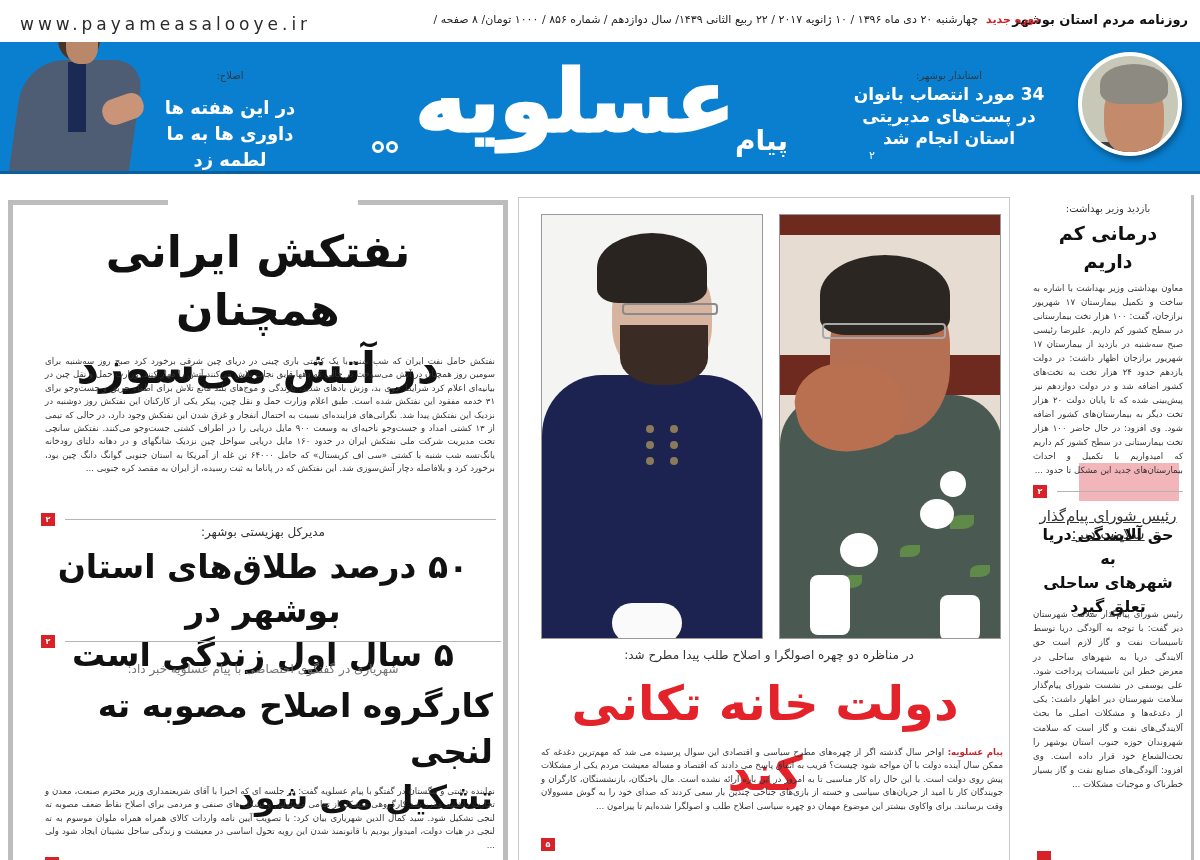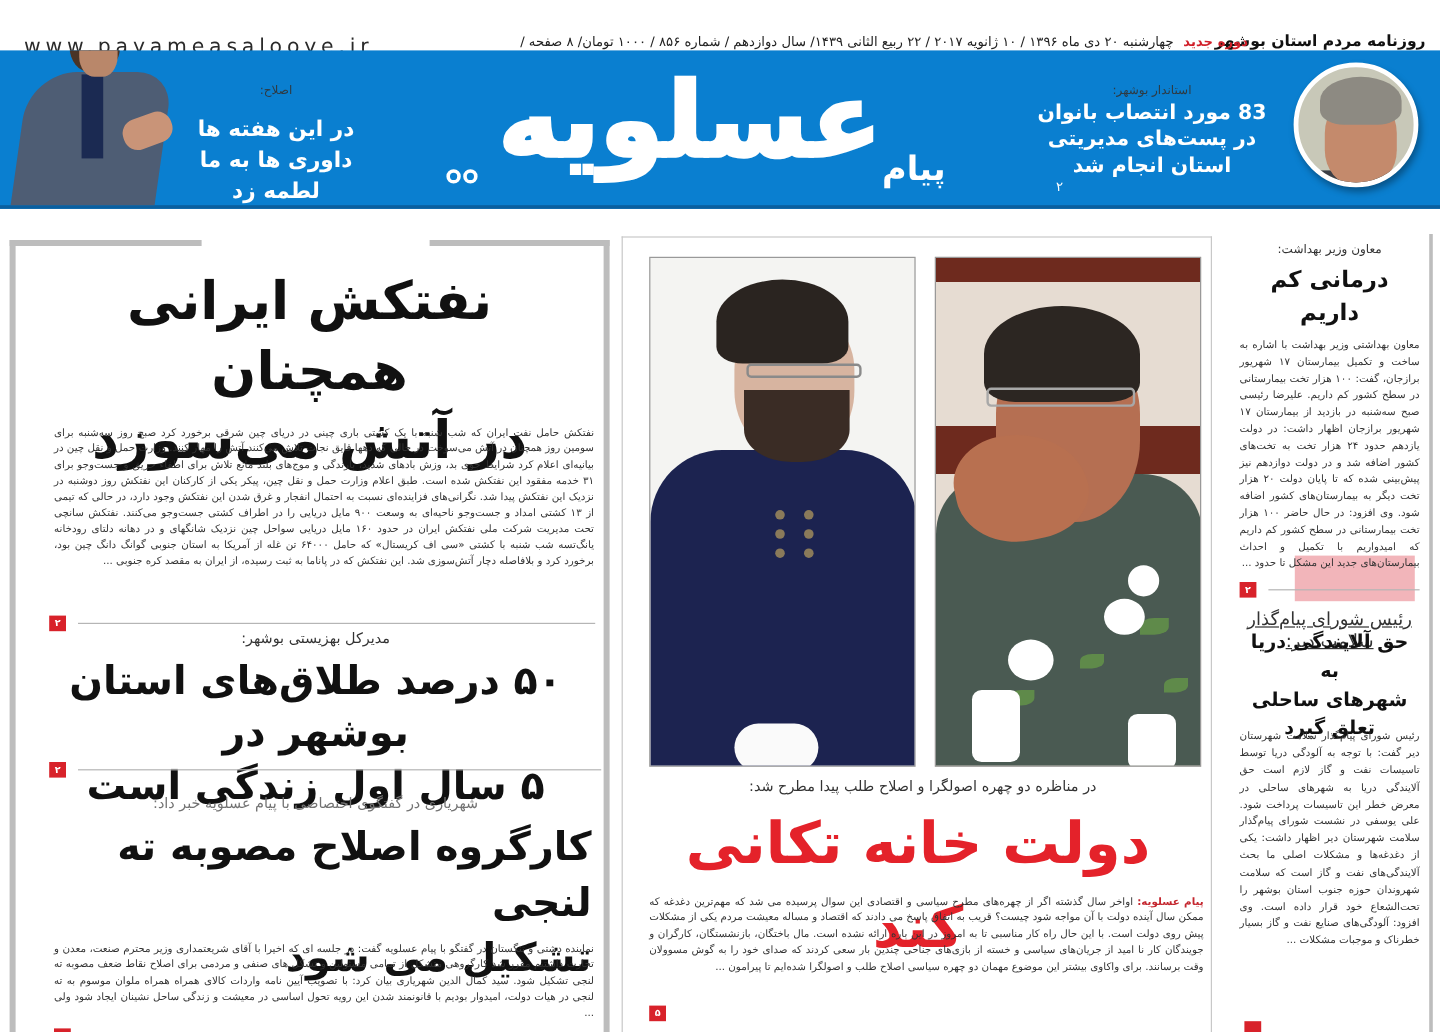--- a/index.html
+++ b/index.html
@@ -1,20 +1,20 @@
 <!DOCTYPE html>
 <html><head>
 <meta charset="utf-8">
 <style>
   * { box-sizing: border-box; margin: 0; padding: 0; }
   html, body { width: 1200px; height: 860px; overflow: hidden; background: #ffffff; }
   body { font-family: "DejaVu Sans", sans-serif; color: #1a1a1a; position: relative; direction: rtl; }
 
   
-  .topline { position: absolute; left: 0; top: 15px; width: 1200px; height: 52px; background: #fff; }
+  .topline { position: absolute; left: 0; top: 0; width: 1200px; height: 52px; background: #fff; }
   .site-url { position: absolute; left: 20px; top: 14px; direction: ltr; font-family: "DejaVu Sans", sans-serif; font-size: 17px; letter-spacing: 4px; color: #2a2a2a; }
   .paper-name { position: absolute; right: 12px; top: 12px; font-size: 13px; font-weight: bold; color: #111; white-space: nowrap; }
   .edition { position: absolute; right: 160px; top: 13px; font-size: 11px; color: #d1202a; font-weight: bold; white-space: nowrap; }
   .dateline { position: absolute; right: 222px; top: 13px; font-size: 11px; color: #222; white-space: nowrap; }
 
   
   .masthead { position: absolute; left: 0; top: 42px; width: 1200px; height: 132px; background: #0a7fd0; border-bottom: 3px solid #0a5f9f; overflow: hidden; }
   .coach-photo { position: absolute; left: 10px; top: -34px; width: 140px; height: 170px; }
   .coach-photo .head { position: absolute; left: 48px; top: 0; width: 42px; height: 52px; background: #4a3426; border-radius: 45% 45% 40% 40%; }
   .coach-photo .face { position: absolute; left: 56px; top: 14px; width: 32px; height: 42px; background: #b9876a; border-radius: 40%; }
@@ -27,21 +27,21 @@
   .left-teaser .title { font-size: 18px; font-weight: bold; line-height: 26px; margin-top: 14px; }
   .left-teaser .page { font-size: 11px; text-align: right; padding-right: 120px; margin-top: -2px; }
 
   .logo { position: absolute; left: 340px; top: 4px; width: 520px; height: 126px; }
   .logo .main { position: absolute; left: 0; top: 0; width: 470px; text-align: center; font-size: 86px; font-weight: bold; color: #fff; line-height: 110px; letter-spacing: -2px;
     -webkit-text-stroke: 3px #ffffff; text-shadow: 0 0 0 #fff; }
   .logo .sub { position: absolute; left: 395px; top: 78px; font-size: 28px; color: #fff; font-weight: bold; }
   .logo .dots { position: absolute; left: 28px; top: 92px; width: 30px; height: 14px; }
   .logo .dots span { display: inline-block; width: 12px; height: 12px; border: 3px solid #fff; border-radius: 50%; margin-left: 2px; }
 
-  .right-teaser { position: absolute; right: 140px; top: 0; width: 200px; text-align: center; color: #fff; }
+  .right-teaser { position: absolute; right: 151px; top: 0; width: 200px; text-align: center; color: #fff; }
   .right-teaser .kicker { font-size: 10px; margin-top: 28px; opacity: .9; }
   .right-teaser .title { font-size: 17px; font-weight: bold; line-height: 22px; margin-top: 2px; }
   .right-teaser .page { font-size: 11px; text-align: left; padding-left: 20px; }
 
   .governor-photo { position: absolute; right: 18px; top: 10px; width: 104px; height: 104px; border-radius: 50%; border: 4px solid #fff; background: #c8c8b8; overflow: hidden; box-shadow: 2px 4px 6px rgba(0,0,0,.35); }
   .governor-photo .hair { position: absolute; left: 18px; top: 8px; width: 68px; height: 40px; background: #8d8a82; border-radius: 50% 50% 30% 30%; }
   .governor-photo .face { position: absolute; left: 22px; top: 26px; width: 60px; height: 72px; background: #c48a6c; border-radius: 40%; }
   .governor-photo .suit { position: absolute; left: 0; top: 86px; width: 104px; height: 30px; background: #3b3f46; }
 
   
@@ -138,21 +138,21 @@
 
   <div class="logo">
     <div class="main">عسلویه</div>
     <div class="sub">پیام</div>
     <div class="dots"><span></span><span></span></div>
   </div>
 
   <div class="right-teaser">
     <div class="kicker">استاندار بوشهر:</div>
     <div class="title">
-      <div>83 مورد انتصاب بانوان</div>
+      <div>34 مورد انتصاب بانوان</div>
       <div>در پست‌های مدیریتی</div>
       <div>استان انجام شد</div>
     </div>
     <div class="page">۲</div>
   </div>
   <div class="governor-photo">
     <div class="suit"></div>
       <div class="face"></div>
       <div class="hair"></div>
   </div>
@@ -225,21 +225,21 @@
 
   <div class="kicker center-kicker">در مناظره دو چهره اصولگرا و اصلاح طلب پیدا مطرح شد:</div>
   <div class="headline center-headline">دولت خانه تکانی کند</div>
   <div class="body-text center-body">
     <span class="lead">پیام عسلویه:</span><span> اواخر سال گذشته اگر از چهره‌های مطرح سیاسی و اقتصادی این سوال پرسیده می شد که مهم‌ترین دغدغه که ممکن سال آینده دولت با آن مواجه شود چیست؟ قریب به اتفاق پاسخ می دادند که اقتصاد و مساله معیشت مردم یکی از مشکلات پیش روی دولت است. با این حال راه کار مناسبی تا به امروز در این باره ارائه نشده است. مال باختگان، بازنشستگان، کارگران و جویندگان کار نا امید از جریان‌های سیاسی و خسته از بازی‌های جناحی چندین بار سعی کردند که صدای خود را به گوش مسوولان وقت برسانند. برای واکاوی بیشتر این موضوع مهمان دو چهره سیاسی اصلاح طلب و اصولگرا شده‌ایم تا پیرامون ...</span>
   </div>
   <span class="badge center-badge">۵</span>
 </div>
 
 <div class="col-right">
-  <div class="kicker r1-kicker">معاون وزیر بهداشت:</div>
+  <div class="kicker r1-kicker">بازدید وزیر بهداشت:</div>
   <div class="headline r1-headline">
     <div>درمانی کم داریم</div>
   </div>
   <div class="r1-highlight"></div>
   <div class="body-text r1-body">معاون بهداشتی وزیر بهداشت با اشاره به ساخت و تکمیل بیمارستان ۱۷ شهریور برازجان، گفت: ۱۰۰ هزار تخت بیمارستانی در سطح کشور کم داریم. علیرضا رئیسی صبح سه‌شنبه در بازدید از بیمارستان ۱۷ شهریور برازجان اظهار داشت: در دولت یازدهم حدود ۲۴ هزار تخت به تخت‌های کشور اضافه شد و در دولت دوازدهم نیز پیش‌بینی شده که تا پایان دولت ۲۰ هزار تخت دیگر به بیمارستان‌های کشور اضافه شود. وی افزود: در حال حاضر ۱۰۰ هزار تخت بیمارستانی در سطح کشور کم داریم که امیدواریم با تکمیل و احداث بیمارستان‌های جدید این مشکل تا حدود ...</div>
   <div class="rule-row r1-rule">
     <span class="badge">۲</span>
     <span class="line"></span>
   </div>
 

